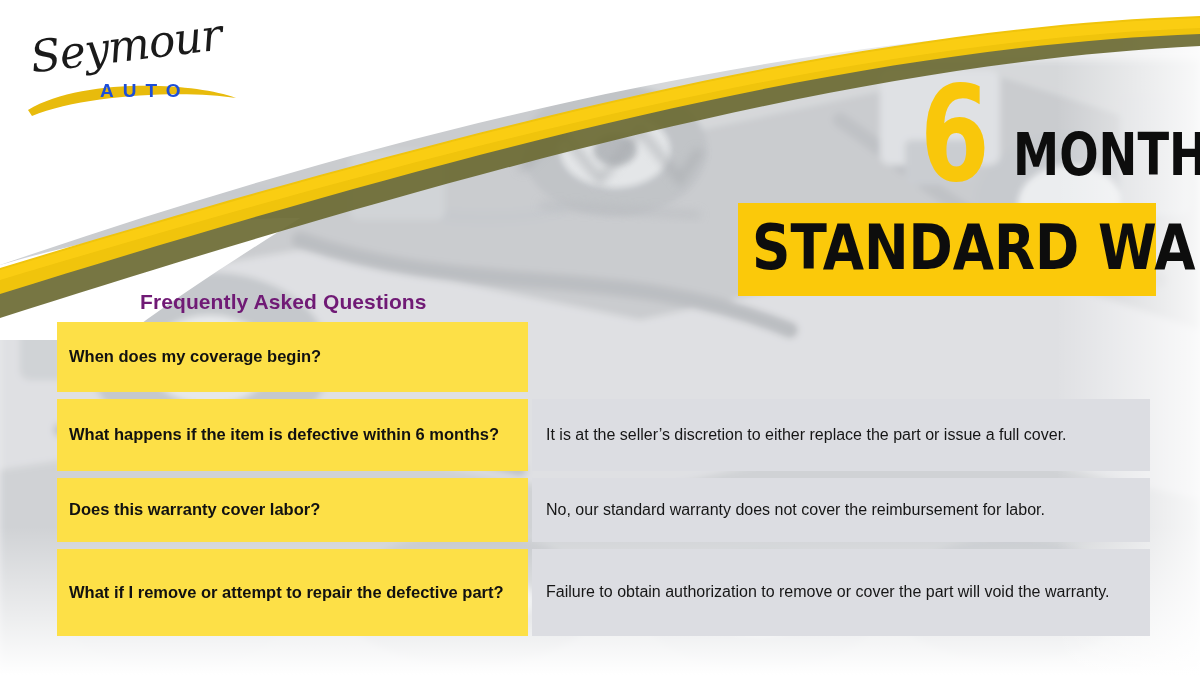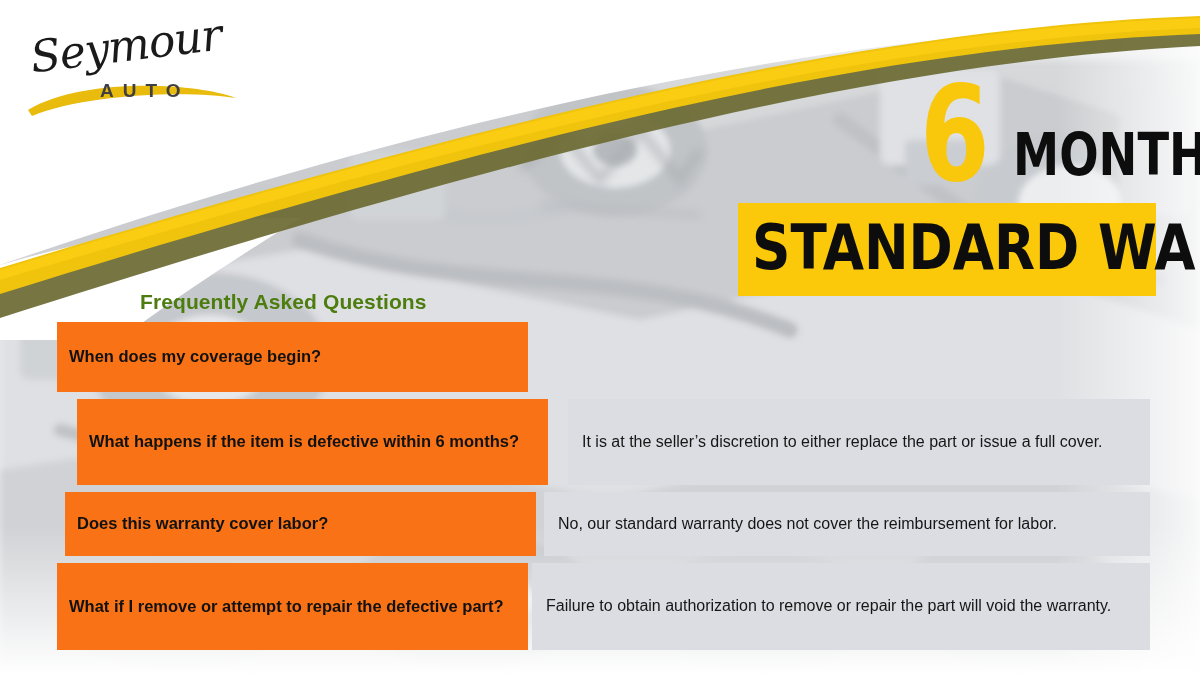--- a/index.html
+++ b/index.html
@@ -69,21 +69,21 @@
     white-space: nowrap;
   }
   .logo-auto {
     position: absolute;
     left: 78px;
     top: 62px;
     font-family: "Liberation Sans", sans-serif;
     font-size: 19px;
     font-weight: 700;
     letter-spacing: 9px;
-    color: #404040;
+    color: #1d4ed8;
     white-space: nowrap;
   }
   .logo-swoosh {
     position: absolute;
     left: 0;
     top: 52px;
     width: 230px;
     height: 55px;
   }
 
@@ -139,21 +139,21 @@
   }
 
   
   .faq-heading {
     position: absolute;
     left: 140px;
     top: 290px;
     font-family: "Liberation Sans", sans-serif;
     font-weight: 700;
     font-size: 21px;
-    color: #4d7c0f;
+    color: #701a75;
     letter-spacing: 0.1px;
     white-space: nowrap;
   }
 
   
   .faq-table {
     position: absolute;
     left: 57px;
     top: 322px;
     width: 1093px;
@@ -161,21 +161,21 @@
   .faq-row {
     display: flex;
     width: 100%;
     margin-bottom: 7px;
   }
   .faq-row:last-child { margin-bottom: 0; }
 
   .faq-q {
     width: 471px;
     flex: 0 0 471px;
-    background: #f97316;
+    background: #fde047;
     box-sizing: border-box;
     padding: 10px 12px 10px 12px;
     display: flex;
     align-items: center;
     font-family: "Liberation Sans", sans-serif;
     font-weight: 700;
     font-size: 16.5px;
     line-height: 1.28;
     color: #111111;
   }
@@ -190,22 +190,22 @@
     font-weight: 400;
     font-size: 16px;
     line-height: 1.30;
     color: #161616;
     text-align: justify;
     margin-left: 4px;
   }
   .faq-a span { display: block; width: 100%; }
 
   .r1 .faq-q, .r1 .faq-a { height: 70px; }
-  .r2 .faq-q, .r2 .faq-a { height: 86px; margin-left: 20px; }
-  .r3 .faq-q, .r3 .faq-a { height: 64px; margin-left: 8px; }
+  .r2 .faq-q, .r2 .faq-a { height: 72px; }
+  .r3 .faq-q, .r3 .faq-a { height: 64px; }
   .r4 .faq-q, .r4 .faq-a { height: 87px; }
 </style>
 </head>
 <body>
 
 <div id="slide">
 
   <div class="bg-photo">
     <svg width="1200" height="675" viewBox="0 0 1200 675" aria-hidden="true">
       <defs>
@@ -336,19 +336,19 @@
     <div class="faq-row r3">
       <div class="faq-q">Does this warranty cover labor?</div>
       <div class="faq-a">
           <span>No, our standard warranty does not cover the reimbursement for labor.</span>
         </div>
     </div>
 
     <div class="faq-row r4">
       <div class="faq-q">What if I remove or attempt to repair the defective part?</div>
       <div class="faq-a">
-          <span>Failure to obtain authorization to remove or repair the part will void the warranty.</span>
+          <span>Failure to obtain authorization to remove or cover the part will void the warranty.</span>
         </div>
     </div>
 
   </div>
 
 </div>
 
 </body></html>

